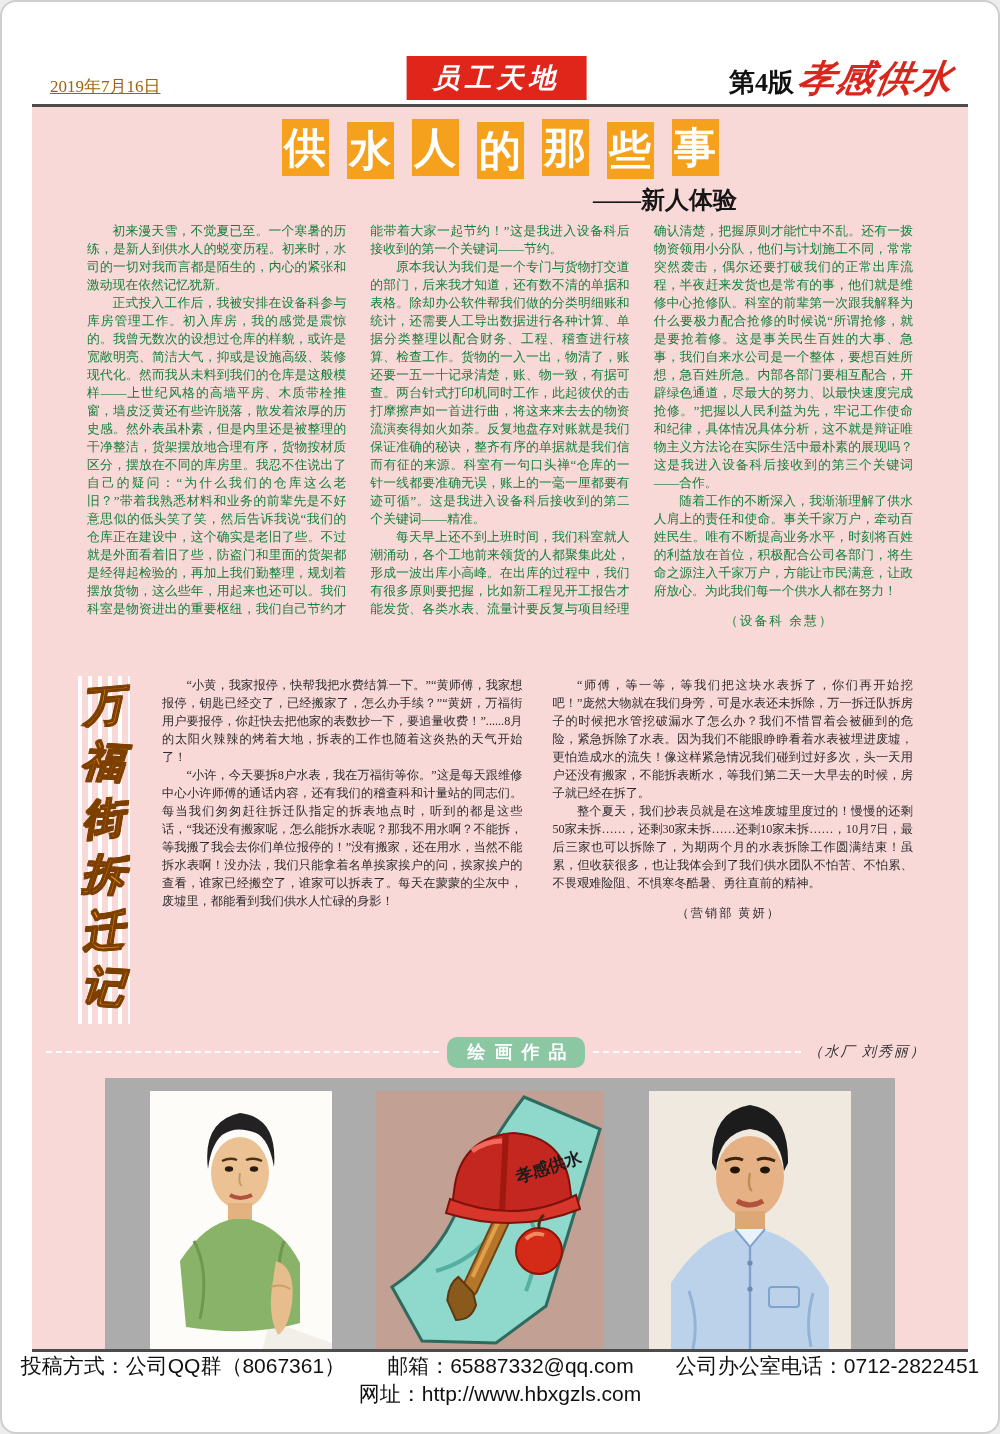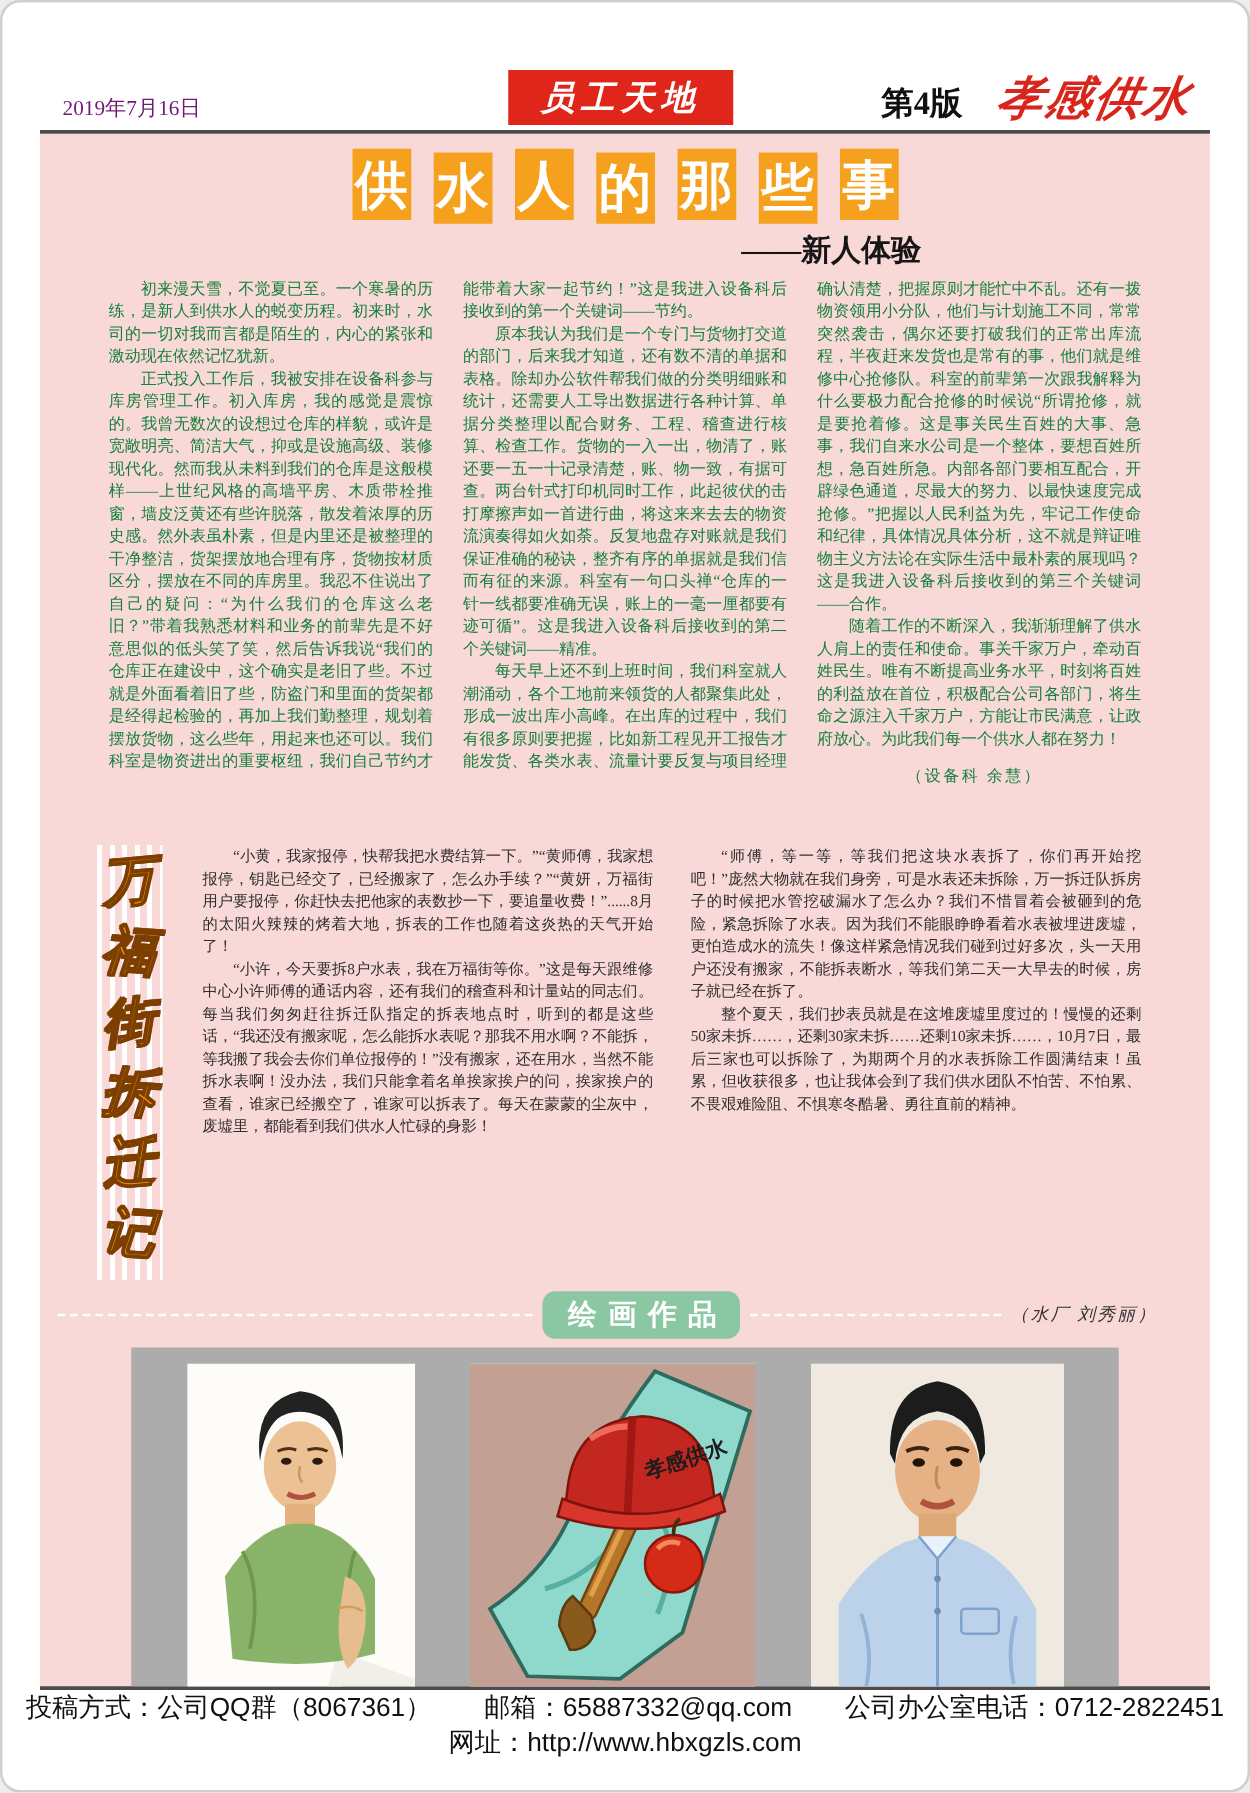--- a/index.html
+++ b/index.html
@@ -4,28 +4,28 @@
 <style>
   * { box-sizing: border-box; }
   html,body { margin:0; padding:0; background:#ededed; }
   body { font-family:"Liberation Serif","DejaVu Serif",serif; }
   .sheet{
     position:relative; width:1000px; height:1434px; margin:0 auto;
     background:#ffffff; border:2px solid #cfcfcf; border-radius:16px; overflow:hidden;
   }
   
   .header{ position:absolute; top:52px; left:48px; right:44px; height:52px; }
-  .date{ position:absolute; left:0; bottom:8px; font-size:17px; color:#701a75; }
+  .date{ position:absolute; left:0; bottom:8px; font-size:17px; color:#a16207;text-decoration:underline; }
   .section-box{
     position:absolute; left:50%; transform:translateX(-53%); top:2px;
     background:#e0251b; color:#fff; width:180px; height:44px;
     display:flex; align-items:center; justify-content:center;
     font-size:27px; font-weight:bold; font-style:italic; letter-spacing:5px; z-index:3;
   }
-  .head-right{ position:absolute; right:0; bottom:2px; display:flex; align-items:baseline; gap:28px; }
+  .head-right{ position:absolute; right:0; bottom:2px; display:flex; align-items:baseline; gap:4px; }
   .edition{ font-size:26px; font-weight:bold; color:#111; }
   .masthead{
     font-size:37px; font-weight:900; font-style:italic; color:#d9261c;
     transform:skewX(-10deg); letter-spacing:2px;
   }
   .header-rule{ position:absolute; top:102px; left:30px; right:30px; height:0;
     border-top:3px solid #4c4c4c; z-index:1; }
   
   .pink{
     position:absolute; top:105px; left:30px; right:30px; bottom:80px;
@@ -73,21 +73,21 @@
     flex:1; column-count:2; column-gap:30px;
     font-size:12.2px; line-height:18px; text-align:justify; color:#2e2e2e;
   }
   .article2-text p{ margin:0; text-indent:2em; }
   
   .gallery-sep{ display:flex; align-items:center; margin:10px 42px 0 14px; height:36px; gap:8px; }
   .dash{ border-top:2px dashed #ffffff; height:0; }
   .dash.left{ flex:1.9; } .dash.right{ flex:1; }
   .badge{
     background:#8bc7a2; color:#fff; border-radius:10px;
-    font-size:23px; font-weight:bold; letter-spacing:9px;
+    font-size:18px; font-weight:bold; letter-spacing:9px;
     padding:3px 10px 4px 20px; font-family:"Liberation Sans","DejaVu Sans",sans-serif;
   }
   .credit{ font-size:14px; color:#333; letter-spacing:2px; white-space:nowrap; font-style:italic; }
   
   .gray-strip{
     width:790px; height:286px; margin:8px auto 0; background:#acacac;
     display:flex; align-items:center; justify-content:space-evenly;
   }
   .painting{ background:#fff; flex:none; }
   .painting svg{ display:block; }
@@ -142,20 +142,21 @@
         <span class="vchar">街</span>
         <span class="vchar">拆</span>
         <span class="vchar">迁</span>
         <span class="vchar">记</span>
       </div>
       <div class="article2-text">
         <p>“小黄，我家报停，快帮我把水费结算一下。”“黄师傅，我家想报停，钥匙已经交了，已经搬家了，怎么办手续？”“黄妍，万福街用户要报停，你赶快去把他家的表数抄一下，要追量收费！”......8月的太阳火辣辣的烤着大地，拆表的工作也随着这炎热的天气开始了！</p>
         <p>“小许，今天要拆8户水表，我在万福街等你。”这是每天跟维修中心小许师傅的通话内容，还有我们的稽查科和计量站的同志们。每当我们匆匆赶往拆迁队指定的拆表地点时，听到的都是这些话，“我还没有搬家呢，怎么能拆水表呢？那我不用水啊？不能拆，等我搬了我会去你们单位报停的！”没有搬家，还在用水，当然不能拆水表啊！没办法，我们只能拿着名单挨家挨户的问，挨家挨户的查看，谁家已经搬空了，谁家可以拆表了。每天在蒙蒙的尘灰中，废墟里，都能看到我们供水人忙碌的身影！</p>
         <p>“师傅，等一等，等我们把这块水表拆了，你们再开始挖吧！”庞然大物就在我们身旁，可是水表还未拆除，万一拆迁队拆房子的时候把水管挖破漏水了怎么办？我们不惜冒着会被砸到的危险，紧急拆除了水表。因为我们不能眼睁睁看着水表被埋进废墟，更怕造成水的流失！像这样紧急情况我们碰到过好多次，头一天用户还没有搬家，不能拆表断水，等我们第二天一大早去的时候，房子就已经在拆了。</p>
         <p>整个夏天，我们抄表员就是在这堆废墟里度过的！慢慢的还剩50家未拆……，还剩30家未拆……还剩10家未拆……，10月7日，最后三家也可以拆除了，为期两个月的水表拆除工作圆满结束！虽累，但收获很多，也让我体会到了我们供水团队不怕苦、不怕累、不畏艰难险阻、不惧寒冬酷暑、勇往直前的精神。</p>
+        <p class="byline">（营销部  黄妍）</p>
       </div>
     </div>
 
     <div class="gallery-sep">
       <div class="dash left"></div>
       <div class="badge">绘画作品</div>
       <div class="dash right"></div>
       <div class="credit">（水厂  刘秀丽）</div>
     </div>
 

